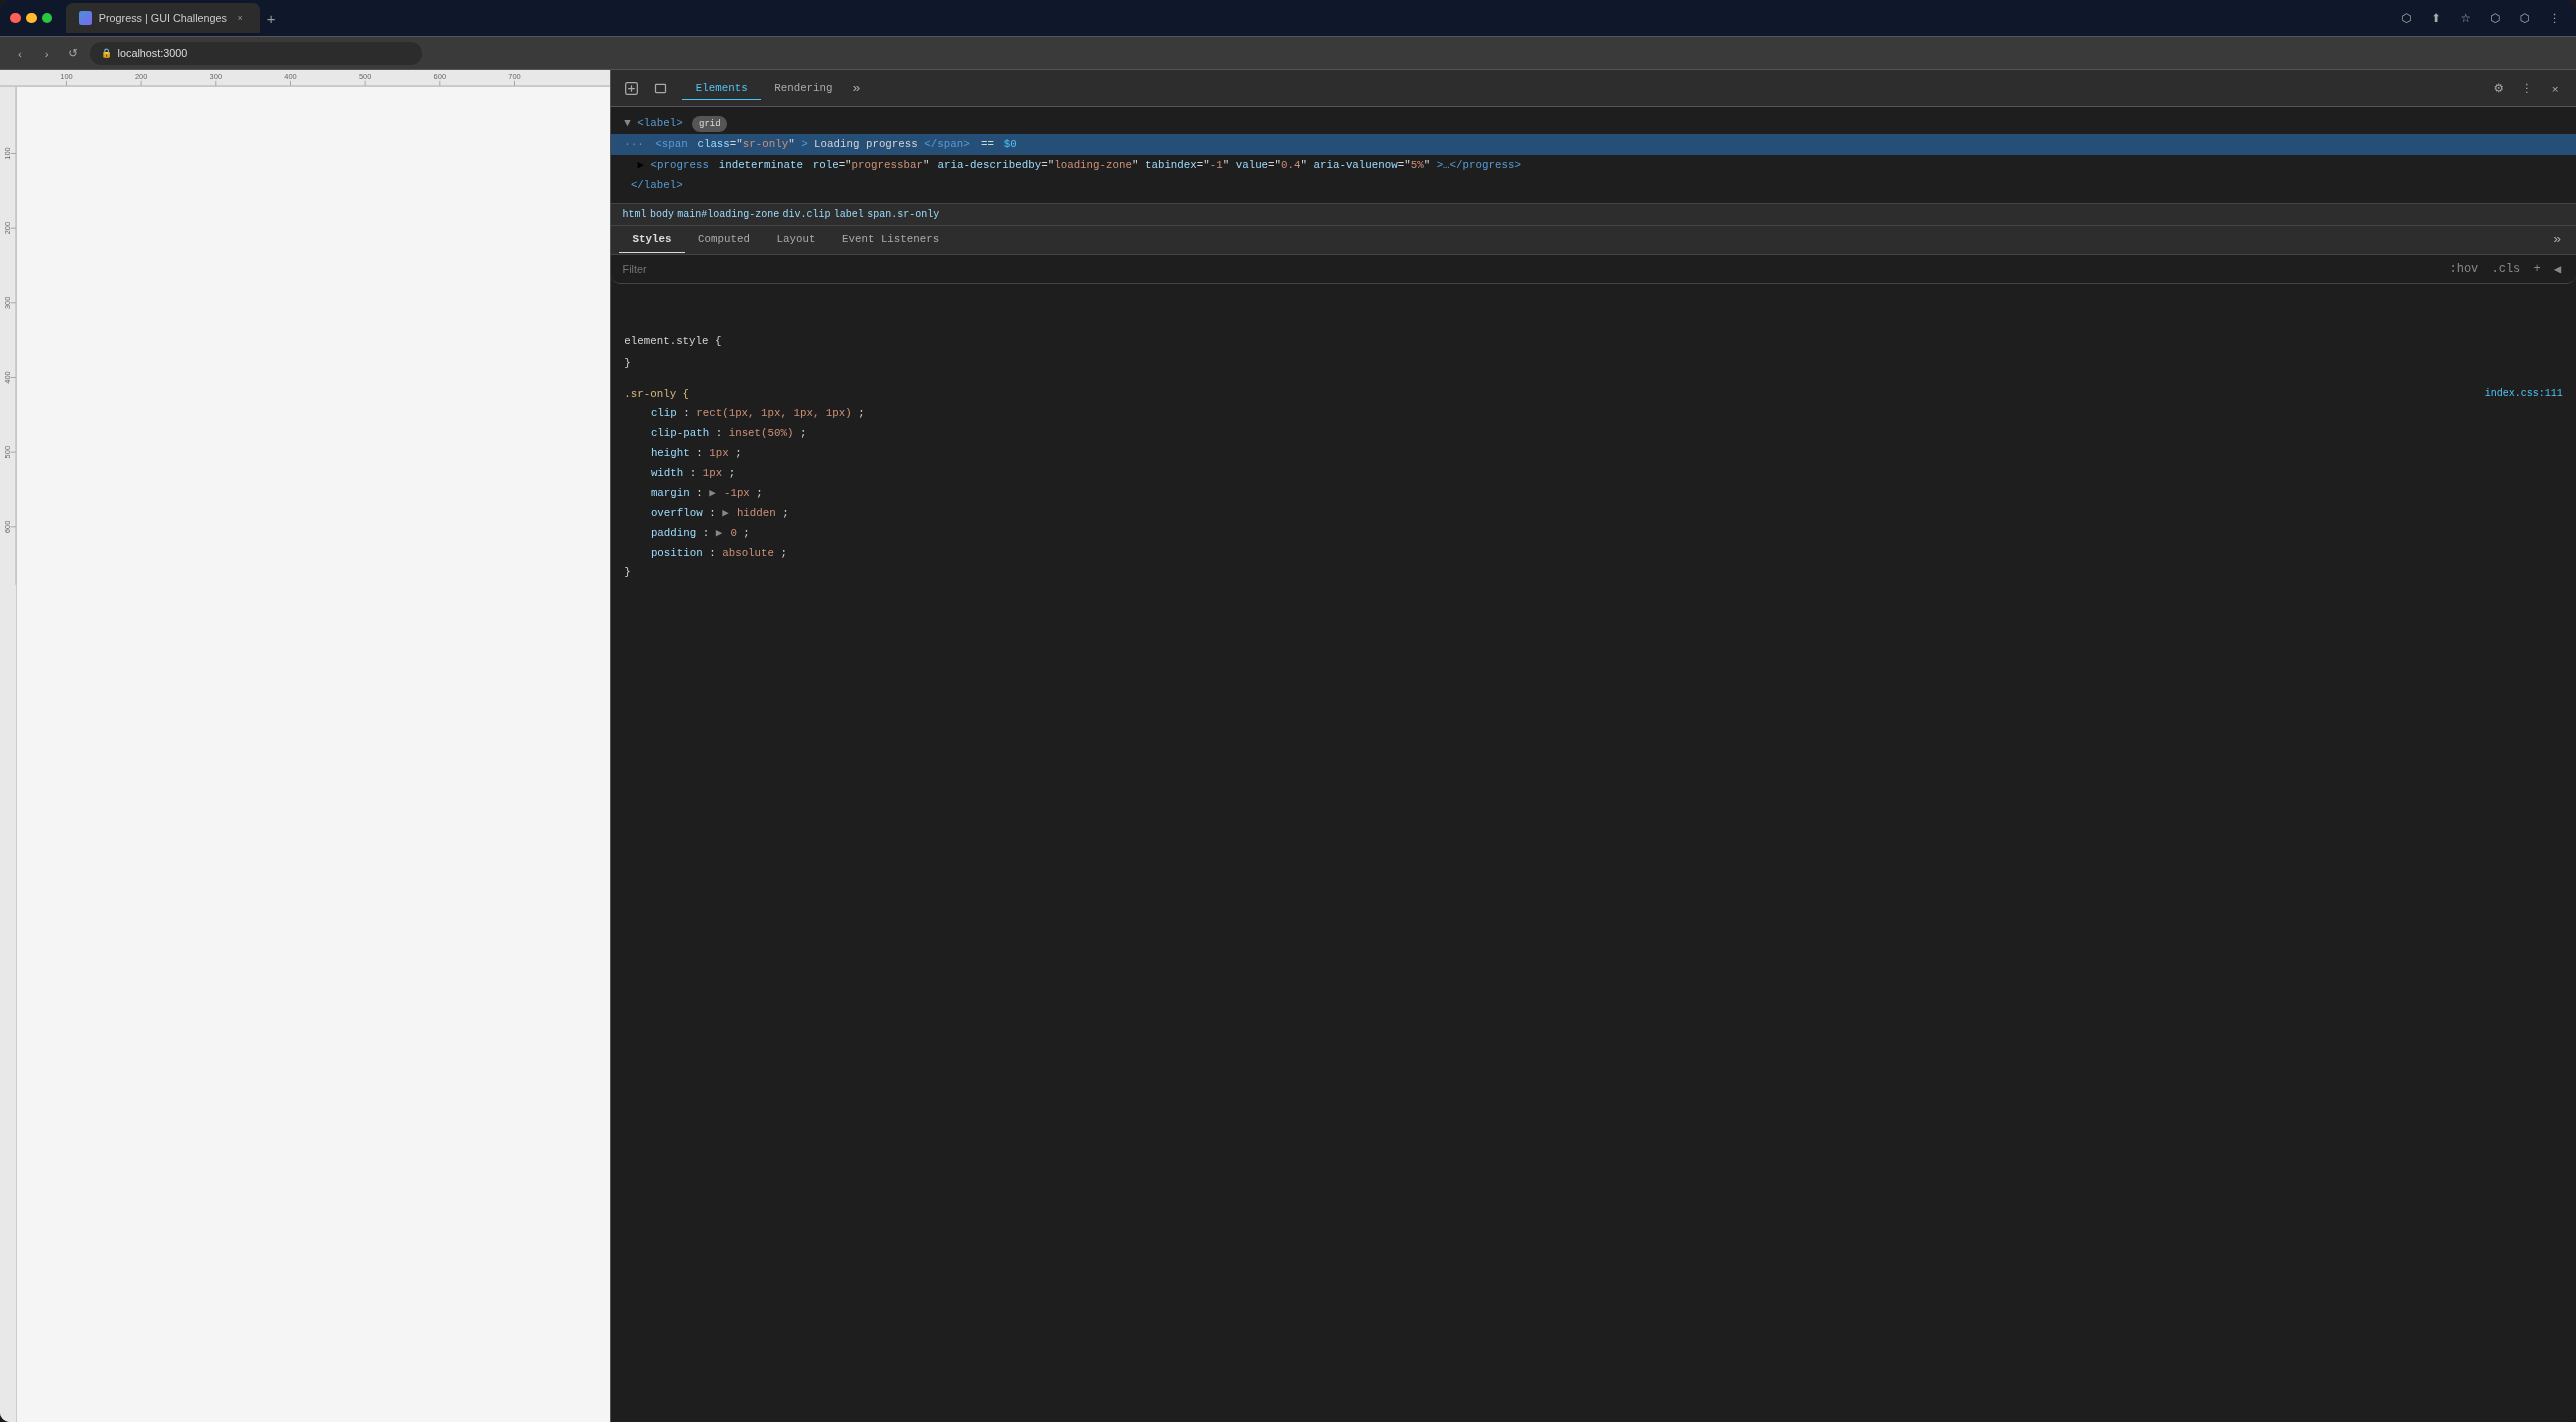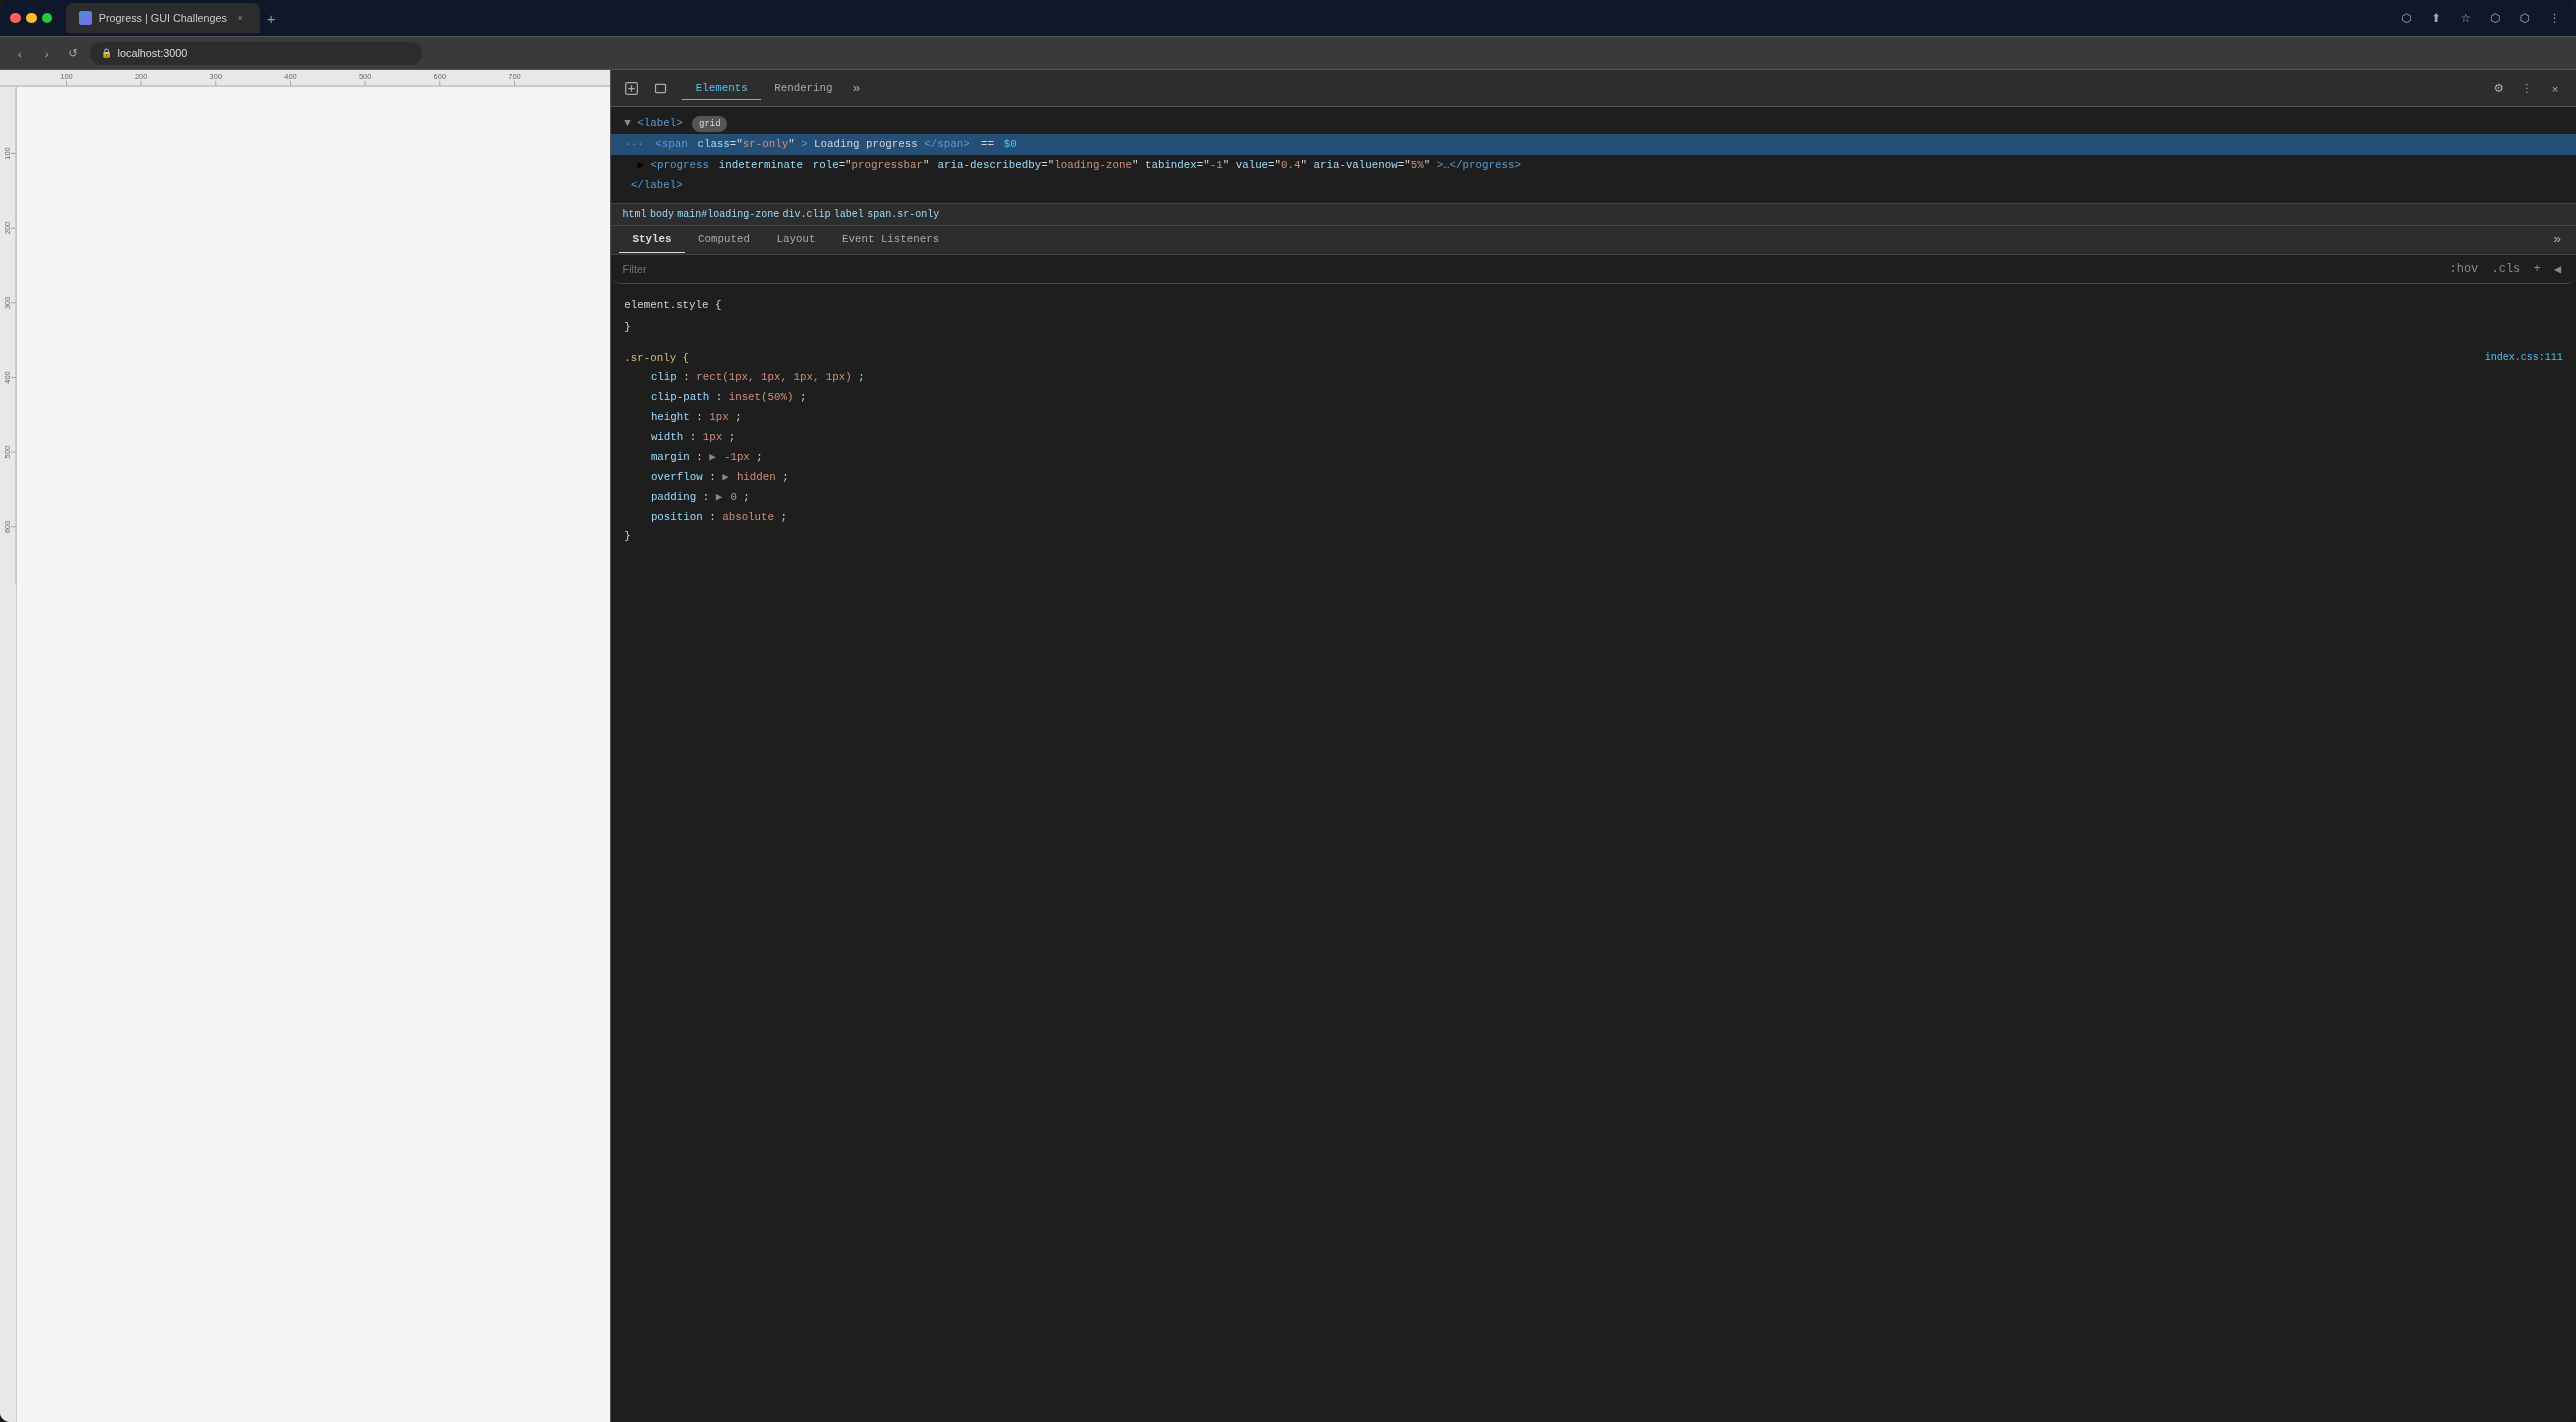--- a/index.html
+++ b/index.html
@@ -461,20 +461,21 @@
     .css-rules {
       flex: 1;
       overflow-y: auto;
       padding: 8.3px 0;
       font-size: 10.8px;
       line-height: 1.7;
     }
 
     .css-rule-block {
       padding: 3.3px 13.3px;
+      margin-top: 36px;
     }
 
     .css-selector {
       color: #d7ba7d;
     }
 
     .css-brace { color: #d4d4d4; }
 
     .css-property {
       padding: 0.8px 13.3px 0.8px 26.6px;

